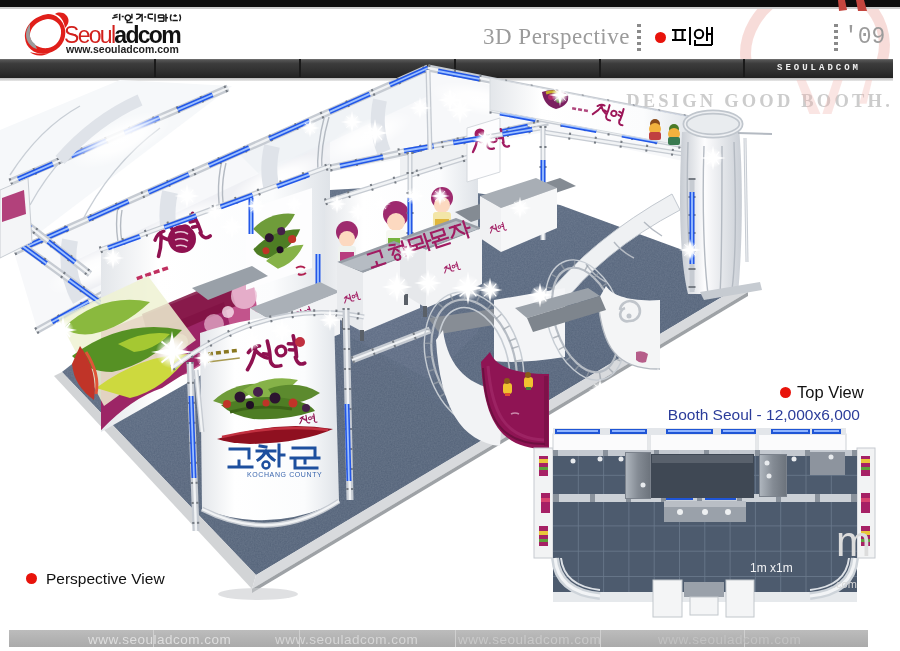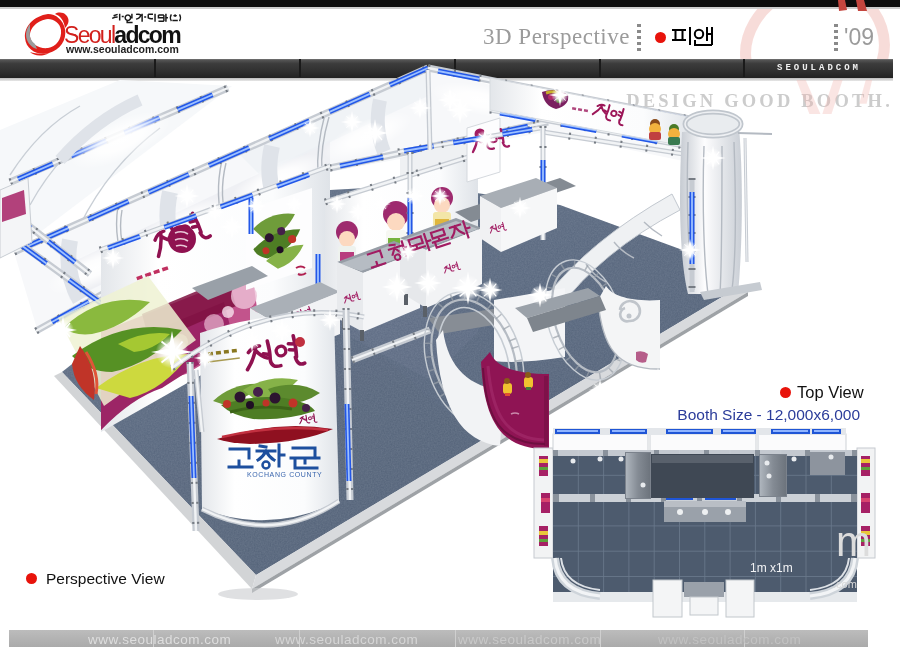--- a/index.html
+++ b/index.html
@@ -57,21 +57,21 @@
   <g stroke="#000" stroke-width="2" fill="none">
     <path d="M0 3 H14 M3.5 3 V13 M10.5 3 V13 M0 13 H14"></path>
     <path d="M18 0 V18"></path>
     <circle cx="27" cy="7" r="4.2"></circle>
     <path d="M23 13 V18 H40 M35 0 V14 M40 0 V18 M35 7 H40"></path>
   </g>
 </svg>
 
 <div class="abs" style="left:834px;top:24px;width:4px;height:28px;background-image:repeating-linear-gradient(#8a8a8a 0 3px,transparent 3px 6px);"></div>
 
-<div class="abs" style="left:844px;top:24px;font-family:Liberation Sans, sans-serif;font-size:23px;color:#9b9b9b;">'09</div>
+<div class="abs" style="left:844px;top:24px;font-family:Liberation Mono, monospace;font-size:23px;color:#9b9b9b;">'09</div>
 
 <div class="abs" style="left:0;top:59px;width:893px;height:18px;background:linear-gradient(#555 0,#3c3c3c 20%,#323232 55%,#222 100%);border-top:1px solid #6a6a6a;"></div>
 <div class="abs" style="left:154px;top:59px;width:2px;height:18px;background:#1a1a1a;"></div>
 <div class="abs" style="left:299px;top:59px;width:2px;height:18px;background:#1a1a1a;"></div>
 <div class="abs" style="left:454px;top:59px;width:2px;height:18px;background:#1a1a1a;"></div>
 <div class="abs" style="left:599px;top:59px;width:2px;height:18px;background:#1a1a1a;"></div>
 <div class="abs" style="left:743px;top:59px;width:2px;height:18px;background:#1a1a1a;"></div>
 
 <div class="abs" style="left:745px;top:63px;width:148px;text-align:center;font-size:9px;font-weight:bold;color:#f0f0f0;letter-spacing:3px;font-family:'Liberation Mono',monospace;">SEOULADCOM</div>
 <div class="abs" style="left:0;top:78px;width:893px;height:3px;background:linear-gradient(#bbb,#e8e8e8);"></div>
@@ -598,21 +598,21 @@
 <use href="#sp" transform="translate(460,110) scale(1.0)"></use>
 <use href="#sp" transform="translate(408,252) scale(0.7)"></use>
 </svg>
 
 <div class="abs" style="left:26px;top:573px;width:11px;height:11px;border-radius:50%;background:#e8130b;"></div>
 <div class="abs" style="left:46px;top:570px;font-size:15.5px;color:#111;">Perspective View</div>
 
 <div class="abs" style="left:780px;top:387px;width:11px;height:11px;border-radius:50%;background:#e8130b;"></div>
 <div class="abs" style="left:797px;top:383px;font-size:16.5px;color:#111;">Top View</div>
 
-<div class="abs" style="left:560px;top:406px;width:300px;text-align:right;font-size:15.5px;color:#2b3c9a;">Booth Size - 12,000x6,000</div>
+<div class="abs" style="left:560px;top:406px;width:300px;text-align:right;font-size:15.5px;color:#2b3c9a;">Booth Seoul - 12,000x6,000</div>
 
 <svg id="plan" class="abs" style="left:530px;top:420px;" width="350" height="205" viewBox="0 0 350 205">
 
   <rect x="4" y="28" width="19" height="110" fill="#f2f3f4" stroke="#c6cad0" stroke-width="1"></rect>
 
   <rect x="327" y="28" width="18" height="110" fill="#f2f3f4" stroke="#c6cad0" stroke-width="1"></rect>
 
   <rect x="23" y="14" width="95" height="19" fill="#fbfbfc" stroke="#cdd1d6" stroke-width="1"></rect>
   <rect x="120" y="13" width="106" height="21" fill="#fbfbfc" stroke="#cdd1d6" stroke-width="1"></rect>
   <rect x="228" y="14" width="88" height="19" fill="#fbfbfc" stroke="#cdd1d6" stroke-width="1"></rect>

